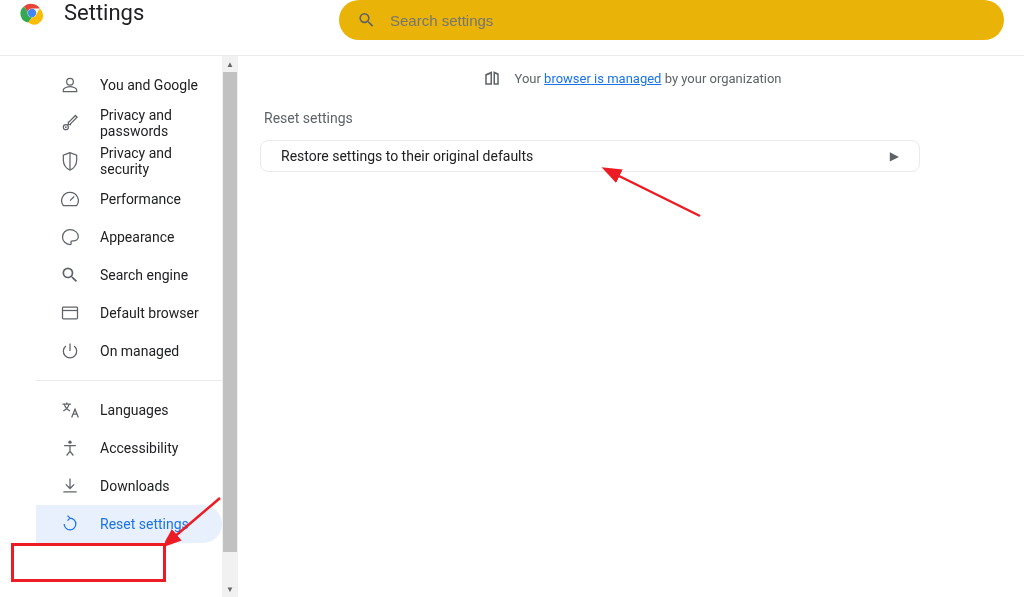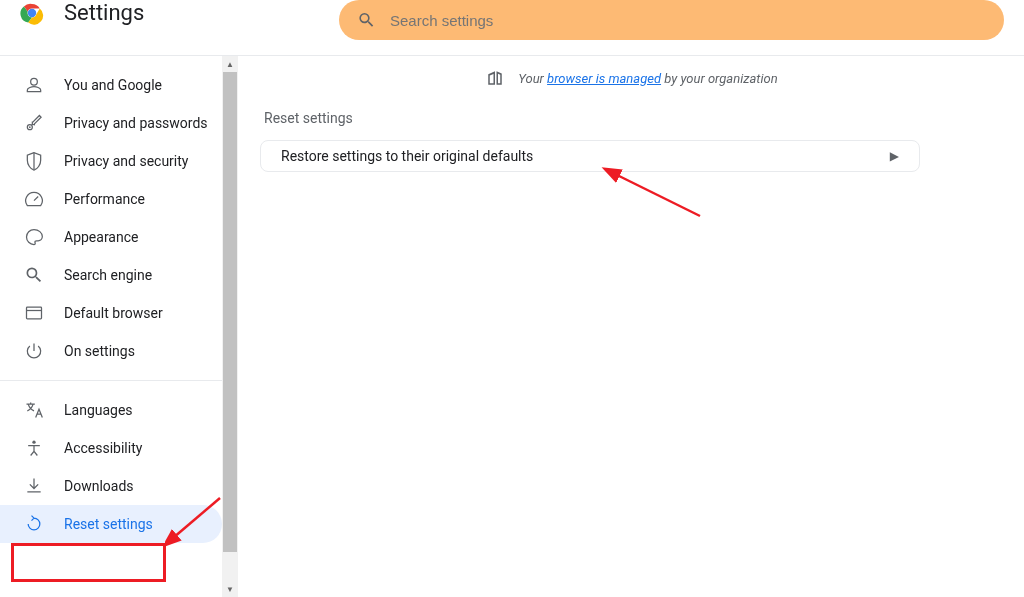--- a/index.html
+++ b/index.html
@@ -35,21 +35,21 @@
       font-weight: 400;
       color: #202124;
     }
     .search-wrap {
       flex: 1;
       padding-right: 20px;
       display: flex;
       align-items: center;
     }
     .search-box {
-      background: #fdba74;
+      background: #eab308;
       border-radius: 20px;
       height: 40px;
       width: 665px;
       display: flex;
       align-items: center;
       padding: 0 18px;
       margin-left: 110px;
     }
     .search-box svg { width: 20px; height: 20px; fill: #5f6368; margin-right: 14px; }
     .search-box input {
@@ -63,20 +63,21 @@
     .sidebar-wrap {
       width: 240px;
       position: relative;
       overflow: hidden;
     }
     .sidebar {
       width: 222px;
       height: 100%;
       overflow-y: hidden;
       padding-top: 10px;
+      padding-left: 36px;
     }
     .scrollbar-track {
       position: absolute;
       right: 2px;
       top: 0;
       width: 16px;
       height: 100%;
       background: #f1f1f1;
     }
     .scrollbar-up, .scrollbar-down {
@@ -140,21 +141,20 @@
       position: relative;
     }
     .managed-banner {
       display: flex;
       align-items: center;
       justify-content: center;
       gap: 14px;
       height: 44px;
       font-size: 13px;
       color: #5f6368;
-      font-style: italic;
     }
     .managed-banner a { color: #1a73e8; text-decoration: underline; }
     .section-title {
       font-size: 14px;
       color: #5f6368;
       margin: 10px 0 14px 0;
       padding-left: 4px;
     }
     .setting-card {
       background: #fff;
@@ -279,21 +279,21 @@
           </span>
         <span class="nav-label">Default browser</span>
       </div>
 
       <div class="nav-item">
         <span class="nav-icon">
             <svg viewBox="0 0 24 24">
               <path d="M12 3v9M7 6a8 8 0 1 0 10 0" fill="none" stroke="#5f6368" stroke-width="1.5"></path>
             </svg>
           </span>
-        <span class="nav-label">On settings</span>
+        <span class="nav-label">On managed</span>
       </div>
 
       <div class="nav-divider"></div>
 
       <div class="nav-item">
         <span class="nav-icon">
             <svg viewBox="0 0 24 24">
               <path d="M3 5h10M8 3v2M5 5s2 6 7 8M11 5s-2 6-7 8M14 21l4-10 4 10M15.5 17h5" fill="none" stroke="#5f6368" stroke-width="1.5"></path>
             </svg>
           </span>

